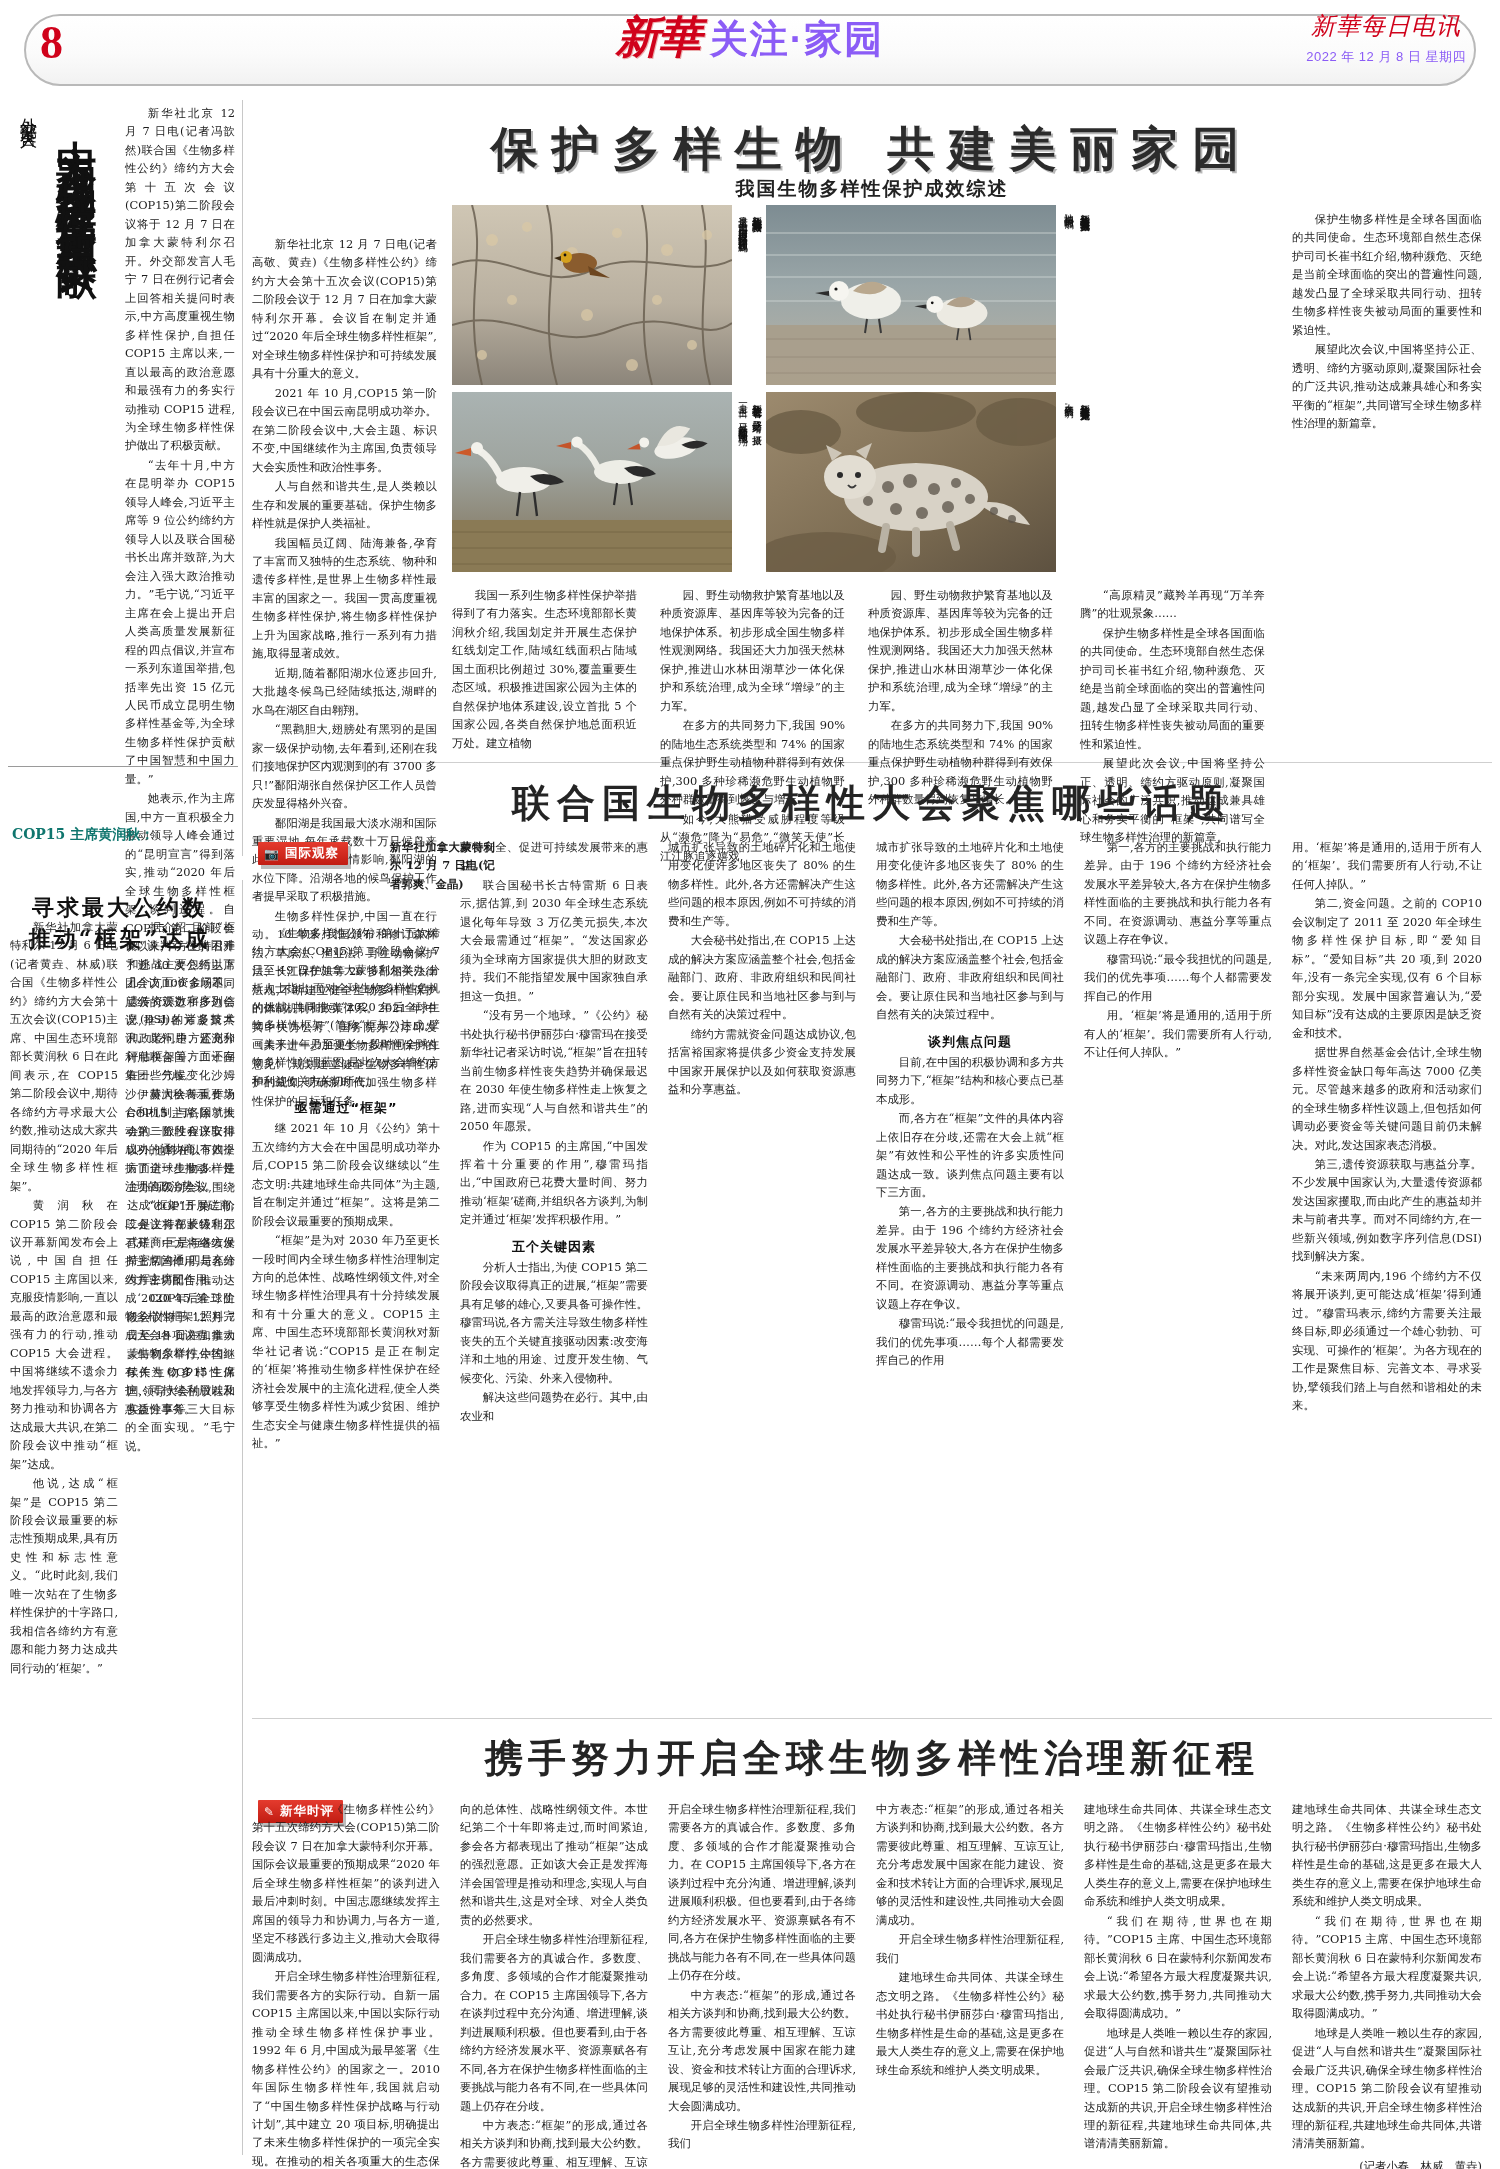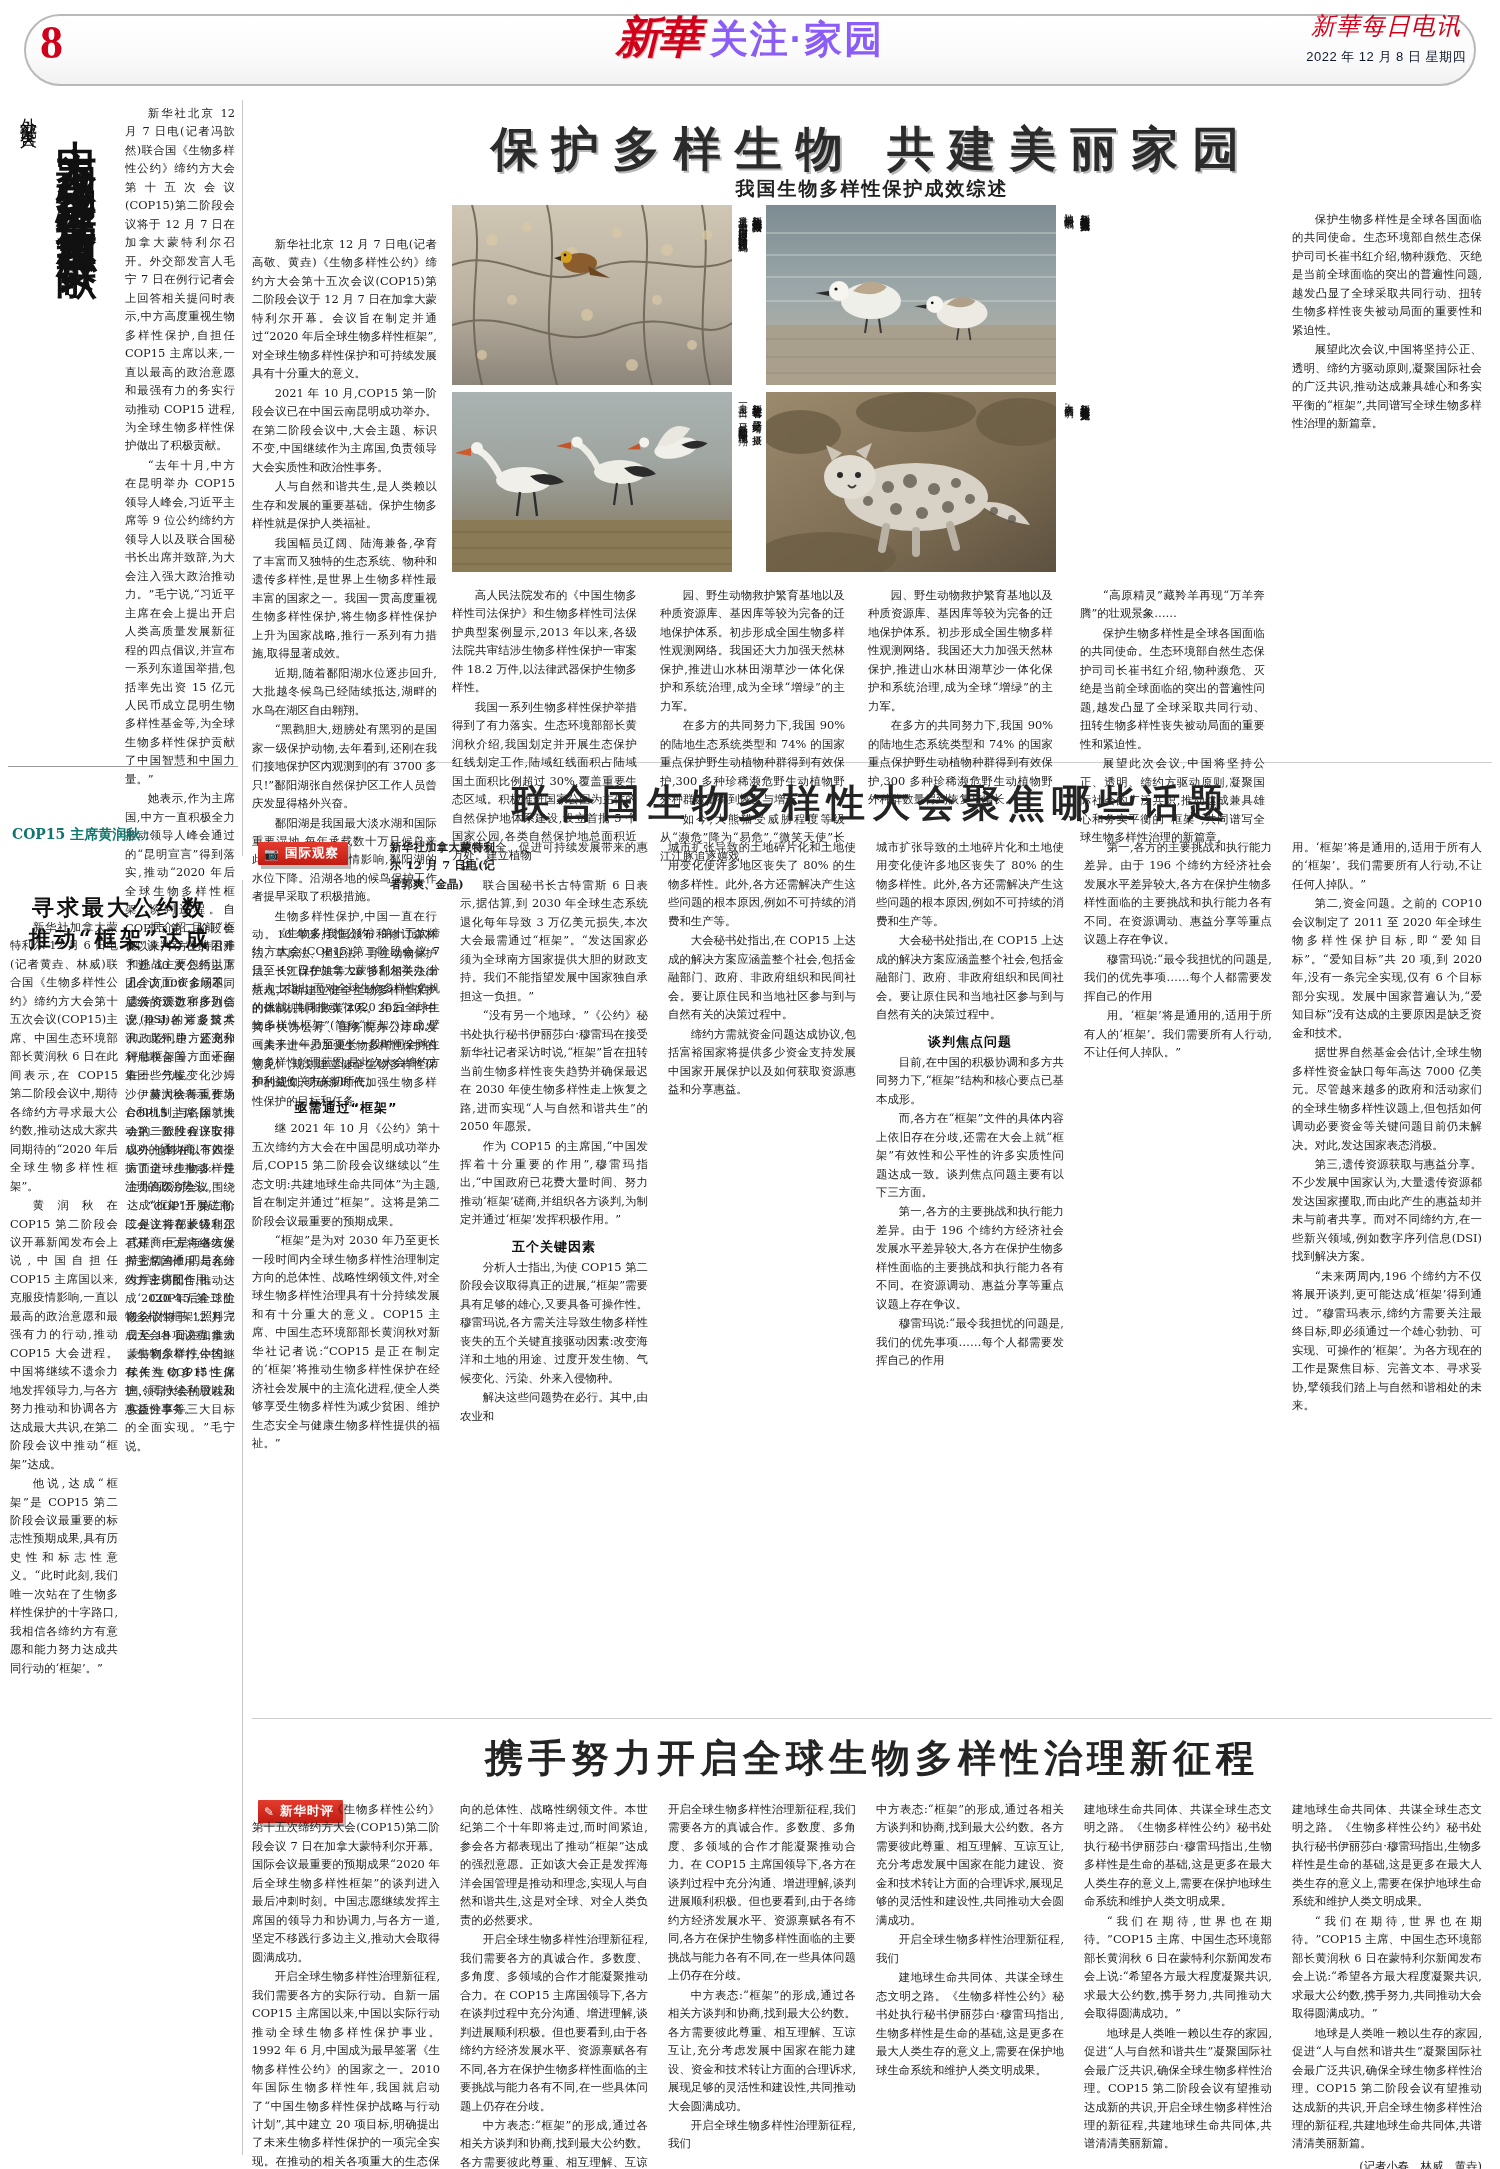--- a/index.html
+++ b/index.html
@@ -41,21 +41,21 @@
     margin-left: 10px; letter-spacing: 2px;
   }
   .mast-right { position: absolute; right: 34px; top: 10px; text-align: center; }
   .mast-logo {
     font-family: "Liberation Serif", serif;
     font-size: 24px; font-weight: normal; color: #d0021b; letter-spacing: 1px;
     font-style: italic;
   }
   .mast-date {
     font-family: "Liberation Sans", sans-serif;
-    font-size: 13px; color: #0f172a; margin-top: 6px; letter-spacing: .5px;
+    font-size: 13px; color: #8b5cf6; margin-top: 6px; letter-spacing: .5px;
   }
 
   
   .col {
     position: absolute;
     font-size: 11.4px;
     line-height: 1.62;
     text-align: justify;
     text-justify: inter-ideograph;
     color: #1c1c1c;
@@ -387,21 +387,20 @@
 <div class="credit-v" style="left:736px; top:208px; height:166px;">这是十二月二十七日在四川白河国家级自然保护区拍摄的红腹锦鸡。</div>
 <div class="credit-v" style="left:750px; top:208px; height:166px; font-weight:bold;">新华社记者刘坤摄</div>
 <div class="credit-v" style="left:1062px; top:206px; height:150px;">地拍摄的勺嘴鹬。</div>
 <div class="credit-v" style="left:1078px; top:206px; height:166px; font-weight:bold;">新华社记者蒲晓旭摄</div>
 <div class="credit-v" style="left:736px; top:396px; height:166px;">十一月二十三日,三只候鸟在江西鄱阳湖湿地飞翔。</div>
 <div class="credit-v" style="left:750px; top:396px; height:166px; font-weight:bold;">新华社记者 赵子靖 摄</div>
 <div class="credit-v" style="left:1062px; top:396px; height:150px;">大自然的雪豹。</div>
 <div class="credit-v" style="left:1078px; top:396px; height:166px; font-weight:bold;">新华社记者张龙摄</div>
 
 <div class="col" style="left:452px; top:586px; width:185px;">
-  <p>高人民法院发布的《中国生物多样性司法保护》和生物多样性司法保护典型案例显示,2013 年以来,各级法院共审结涉生物多样性保护一审案件 18.2 万件,以法律武器保护生物多样性。</p>
   <p>我国一系列生物多样性保护举措得到了有力落实。生态环境部部长黄润秋介绍,我国划定并开展生态保护红线划定工作,陆域红线面积占陆域国土面积比例超过 30%,覆盖重要生态区域。积极推进国家公园为主体的自然保护地体系建设,设立首批 5 个国家公园,各类自然保护地总面积近万处。建立植物</p>
 </div>
 <div class="col" style="left:660px; top:586px; width:185px;">
   <p>园、野生动物救护繁育基地以及种质资源库、基因库等较为完备的迁地保护体系。初步形成全国生物多样性观测网络。我国还大力加强天然林保护,推进山水林田湖草沙一体化保护和系统治理,成为全球“增绿”的主力军。</p>
   <p>在多方的共同努力下,我国 90% 的陆地生态系统类型和 74% 的国家重点保护野生动植物种群得到有效保护,300 多种珍稀濒危野生动植物野外种群数量得到恢复与增长。</p>
   <p>如今,大熊猫受威胁程度等级从“濒危”降为“易危”,“微笑天使”长江江豚追逐嬉戏,</p>
 </div>
 <div class="col" style="left:868px; top:586px; width:185px;">
   <p>园、野生动物救护繁育基地以及种质资源库、基因库等较为完备的迁地保护体系。初步形成全国生物多样性观测网络。我国还大力加强天然林保护,推进山水林田湖草沙一体化保护和系统治理,成为全球“增绿”的主力军。</p>
   <p>在多方的共同努力下,我国 90% 的陆地生态系统类型和 74% 的国家重点保护野生动植物种群得到有效保护,300 多种珍稀濒危野生动植物野外种群数量得到恢复与增长。</p>

